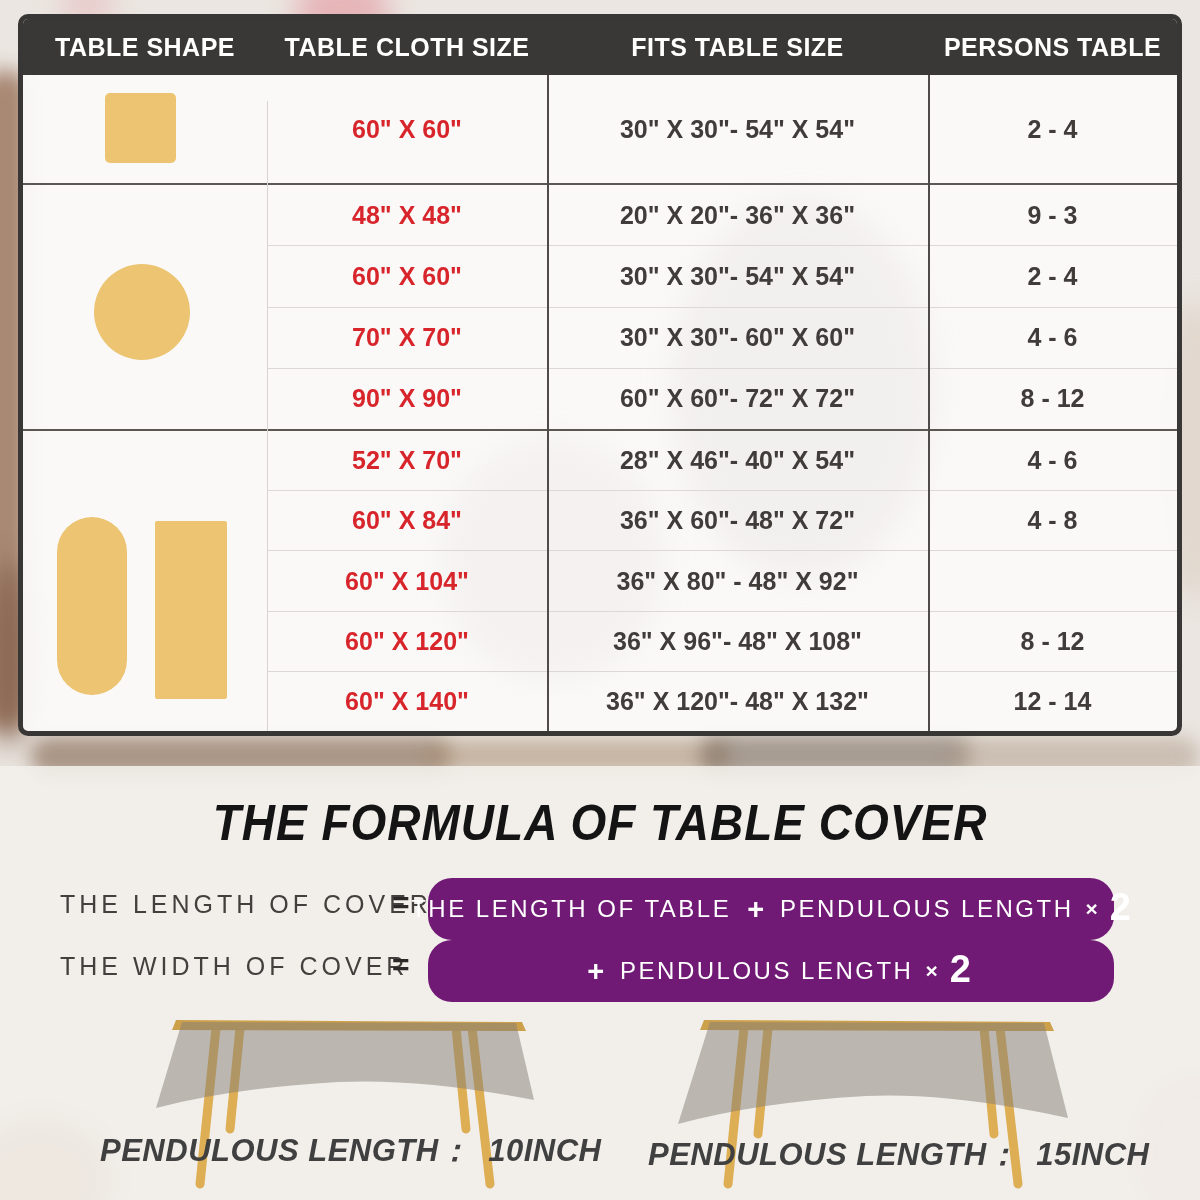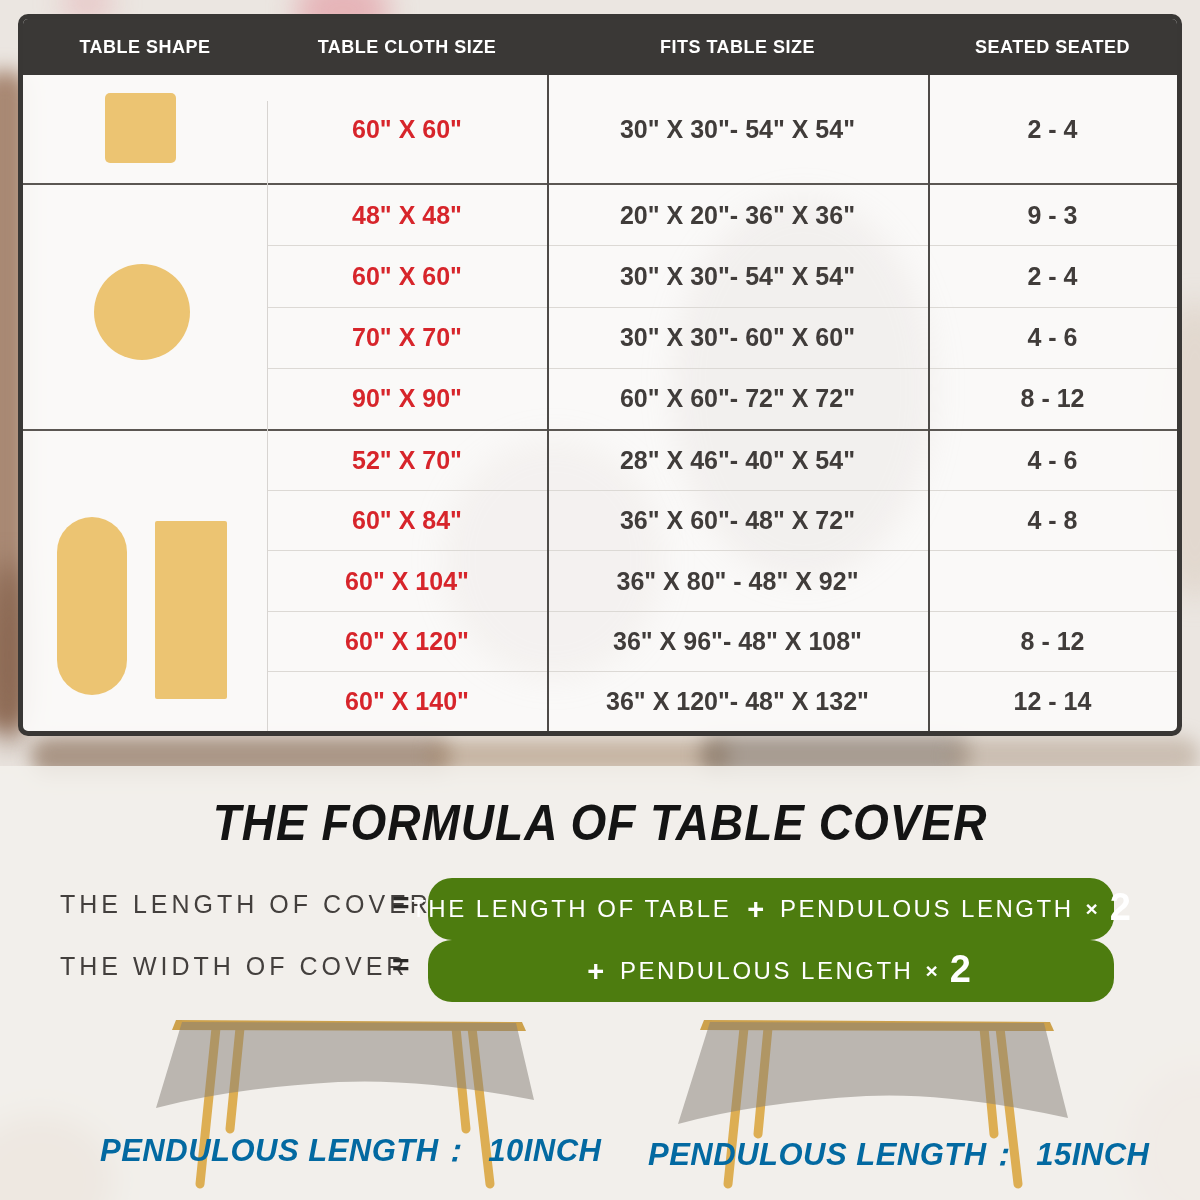--- a/index.html
+++ b/index.html
@@ -25,21 +25,21 @@
   
   .card{
     position:absolute;left:18px;top:14px;width:1164px;height:722px;box-sizing:border-box;
     border:5px solid #393735;border-radius:10px;background:rgba(251,250,249,.95);overflow:hidden;
   }
   .card .ghost{position:absolute;border-radius:50%;filter:blur(16px);pointer-events:none;}
   .g1{left:650px;top:180px;width:260px;height:380px;background:rgba(205,195,185,.16);}
   .g2{left:420px;top:420px;width:220px;height:240px;background:rgba(210,200,188,.14);}
   .thead{
     height:56px;background:#3a3836;display:flex;align-items:center;
-    color:#ffffff;font-weight:bold;font-size:18px;letter-spacing:.5px;white-space:nowrap;
+    color:#ffffff;font-weight:bold;font-size:25px;letter-spacing:.5px;white-space:nowrap;
   }
   .th{text-align:center;}
   .th-shape{width:244px;}.th-cloth{width:280px;}.th-fits{width:381px;}.th-persons{width:249px;}
   .tbody{position:absolute;left:0;top:56px;right:0;bottom:0;}
   .vdiv{position:absolute;pointer-events:none;}
   .v1{left:244px;top:26px;bottom:0;width:1px;background:#d7d4d1;}
   .v2{left:524px;top:0;bottom:0;width:2px;background:#4e4b48;}
   .v3{left:905px;top:0;bottom:0;width:2px;background:#4e4b48;}
   .sec{position:relative;box-sizing:border-box;}
   .sec + .sec{border-top:2px solid #5b5753;}
@@ -65,36 +65,36 @@
     position:absolute;left:0;top:30px;width:1200px;text-align:center;
     font-size:46px;font-weight:bold;font-style:italic;color:#141414;letter-spacing:1px;
     transform:scaleY(1.08);white-space:nowrap;
   }
   .f-label{
     position:absolute;left:60px;width:332px;text-align:center;
     font-size:25px;letter-spacing:4px;color:#433f3d;white-space:nowrap;
   }
   .f-eq{position:absolute;left:392px;font-size:30px;font-weight:bold;color:#2b2927;}
   .f-pill{
-    position:absolute;left:428px;width:686px;height:62px;border-radius:24px;background:#4d7c0f;
+    position:absolute;left:428px;width:686px;height:62px;border-radius:24px;background:#701a75;
     display:flex;align-items:center;justify-content:center;color:#fff;white-space:nowrap;
   }
   .f-term{font-size:24px;letter-spacing:2.5px;}
   .f-plus{font-size:29px;font-weight:bold;margin:0 16px;}
   .f-times{font-size:21px;font-weight:bold;margin:0 12px;}
   .f-factor{font-size:38px;font-weight:bold;margin-top:-3px;}
   .lbl1{top:124px;} .eq1{top:120px;} .pill1{top:112px;}
   .lbl2{top:186px;} .eq2{top:182px;} .pill2{top:174px;}
 
   .table-illu{position:absolute;width:475px;height:180px;}
   .illu-left{left:112px;top:248px;}
   .illu-right{left:640px;top:248px;}
   .pend-label{
     position:absolute;width:500px;text-align:center;
-    font-size:31px;font-weight:bold;font-style:italic;color:#0369a1;letter-spacing:.5px;white-space:nowrap;
+    font-size:31px;font-weight:bold;font-style:italic;color:#404040;letter-spacing:.5px;white-space:nowrap;
   }
   .pend-left{left:100px;top:364px;}
   .pend-right{left:648px;top:368px;}
   .pend-label .val{margin-left:18px;}
 </style>
 </head>
 <body>
 
 <div>
   <div class="bg-blob blob-pink-top"></div>
@@ -111,21 +111,21 @@
 </div>
 
 <div class="card">
   <div class="ghost g1"></div>
   <div class="ghost g2"></div>
 
   <div class="thead">
     <div class="th th-shape">TABLE SHAPE</div>
     <div class="th th-cloth">TABLE CLOTH SIZE</div>
     <div class="th th-fits">FITS TABLE SIZE</div>
-    <div class="th th-persons">SEATED SEATED</div>
+    <div class="th th-persons">PERSONS TABLE</div>
   </div>
 
   <div class="tbody">
     <div class="sec sec-a">
       <div class="shape shape-square"></div>
       <div class="rows">
           <div class="row">
             <div class="cell cell-cloth">60" X 60"</div>
             <div class="cell cell-fits">30" X 30"- 54" X 54"</div>
             <div class="cell cell-persons">2 - 4</div>

